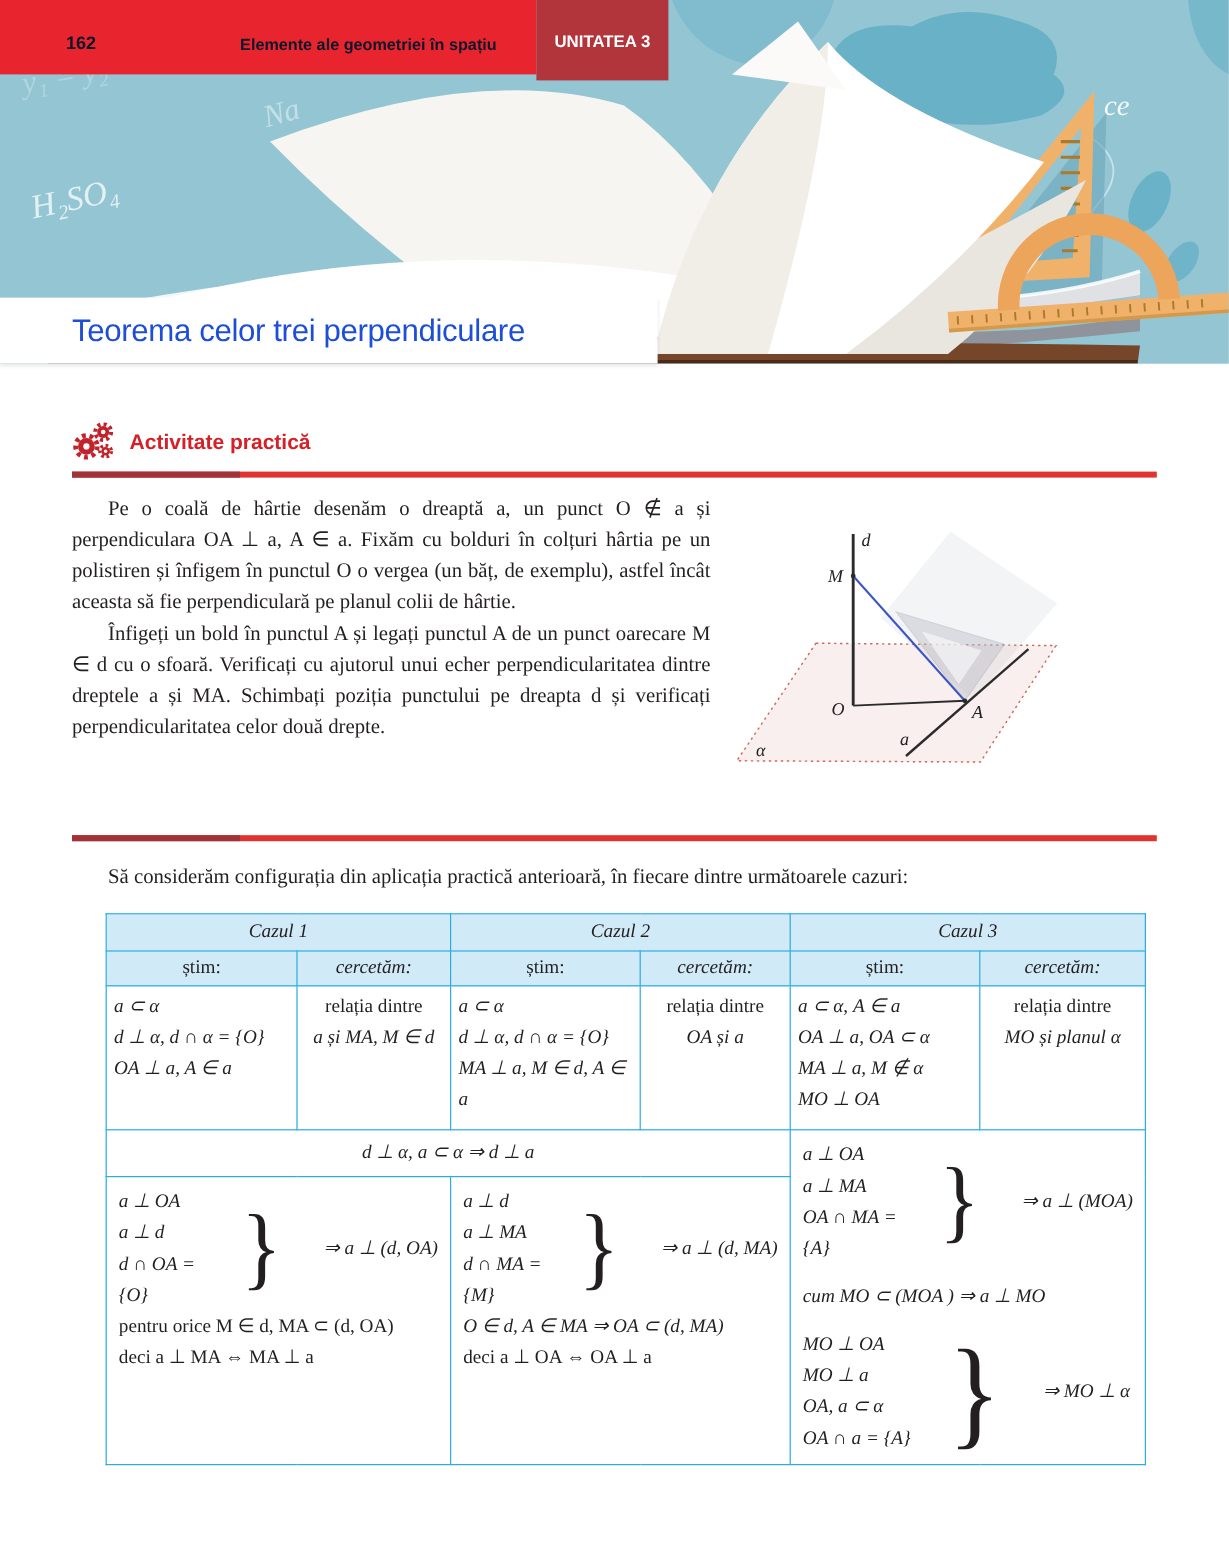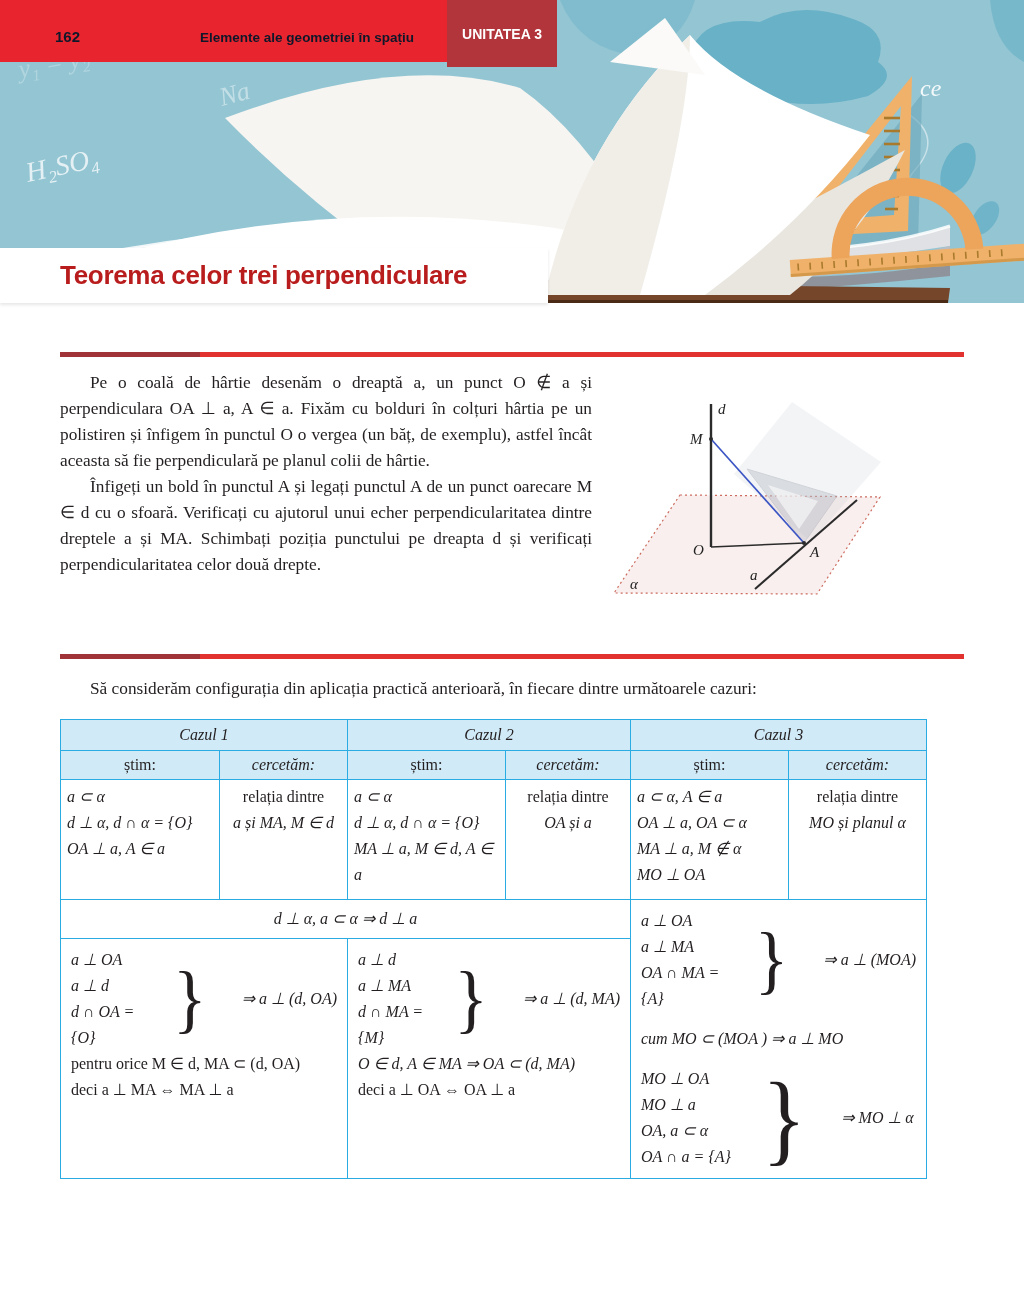--- a/index.html
+++ b/index.html
@@ -31,21 +31,21 @@
     display:flex; align-items:center; justify-content:center;
   }
   .titleband {
     position:absolute; left:0; top:248px; width:548px; height:55px;
     background:#ffffff; display:flex; align-items:center;
     box-shadow:0 2px 3px rgba(60,60,60,.12);
   }
   .titleband h1 {
     margin:0 0 0 60px;
     font-family:"Liberation Sans", sans-serif;
-    font-size:26px; font-weight:bold; color:#b91c1c; letter-spacing:-.3px;
+    font-size:26px; font-weight:normal; color:#1d4ed8; letter-spacing:-.3px;
   }
 
   
   main { padding:0 60px; }
   .sect-head { display:flex; align-items:center; gap:12px; }
   .sect-head h2 {
     margin:0; font-family:"Liberation Sans", sans-serif;
     font-size:17.5px; font-weight:bold; color:#d42027;
   }
   .sect-act { margin-top:49px; }
@@ -54,21 +54,21 @@
   .rule::before { content:""; position:absolute; left:0; top:0; width:140px; height:5px; background:#a03338; }
 
   .activity-row { display:flex; margin-top:13px; }
   .text-col { width:578px; font-size:17.3px; line-height:26px; text-align:justify; }
   .text-col p { margin:0; text-indent:30px; }
   .diagram-col { width:366px; margin-left:12px; padding-top:14px; }
 
   .intro { margin-top:17px; font-size:17.3px; line-height:26px; text-indent:30px; }
 
   
-  table.cases { margin-top:13px; border-collapse:collapse; width:866px; table-layout:fixed; }
+  table.cases { margin-top:13px; border-collapse:collapse; width:866px; table-layout:fixed;margin-left:28px; }
   table.cases td {
     border:1.6px solid #2aabe2;
     font-size:16px; line-height:26px;
   }
   .hdr { background:#d0eaf7; text-align:center; font-size:16.5px; }
   .hdr-case { font-style:italic; height:31px; }
   .hdr-sub  { height:28px; }
   .it { font-style:italic; }
   .know-cell { vertical-align:top; padding:4px 6px; height:120px; font-size:15.5px; }
   .know-cell span, .seek-cell span { display:block; }
@@ -172,20 +172,36 @@
   <div class="unitbox">UNITATEA 3</div>
 
   <div class="titleband">
     <h1>Teorema celor trei perpendiculare</h1>
   </div>
 </div>
 
 <main>
 
   <section class="sect-act">
+    <div class="sect-head">
+      <svg width="36" height="32" viewBox="0 0 36 32">
+        <g>
+          <circle cx="12" cy="20" r="9" fill="none" stroke="#c4222b" stroke-width="4" stroke-dasharray="3.2 3.2"></circle>
+          <circle cx="12" cy="20" r="7" fill="#c4222b"></circle>
+          <circle cx="12" cy="20" r="2.6" fill="#ffffff"></circle>
+          <circle cx="26" cy="8" r="6.6" fill="none" stroke="#c4222b" stroke-width="3.4" stroke-dasharray="2.6 2.6"></circle>
+          <circle cx="26" cy="8" r="5" fill="#c4222b"></circle>
+          <circle cx="26" cy="8" r="1.9" fill="#ffffff"></circle>
+          <circle cx="28" cy="24" r="4.8" fill="none" stroke="#c4222b" stroke-width="2.8" stroke-dasharray="2.2 2.2"></circle>
+          <circle cx="28" cy="24" r="3.6" fill="#c4222b"></circle>
+          <circle cx="28" cy="24" r="1.4" fill="#ffffff"></circle>
+        </g>
+      </svg>
+      <h2>Activitate practică</h2>
+    </div>
     <div class="rule"></div>
 
     <div class="activity-row">
       <div class="text-col">
         <p>Pe o coală de hârtie desenăm o dreaptă a, un punct O ∉ a și perpendiculara OA ⊥ a, A ∈ a. Fixăm cu bolduri în colțuri hârtia pe un polistiren și înfigem în punctul O o vergea (un băț, de exemplu), astfel încât aceasta să fie perpendiculară pe planul colii de hârtie.</p>
         <p>Înfigeți un bold în punctul A și legați punctul A de un punct oarecare M ∈ d cu o sfoară. Verificați cu ajutorul unui echer perpendicularitatea dintre dreptele a și MA. Schimbați poziția punctului pe dreapta d și verificați perpendicularitatea celor două drepte.</p>
       </div>
       <div class="diagram-col">
         <svg width="360" height="230" viewBox="0 0 360 230">
 

